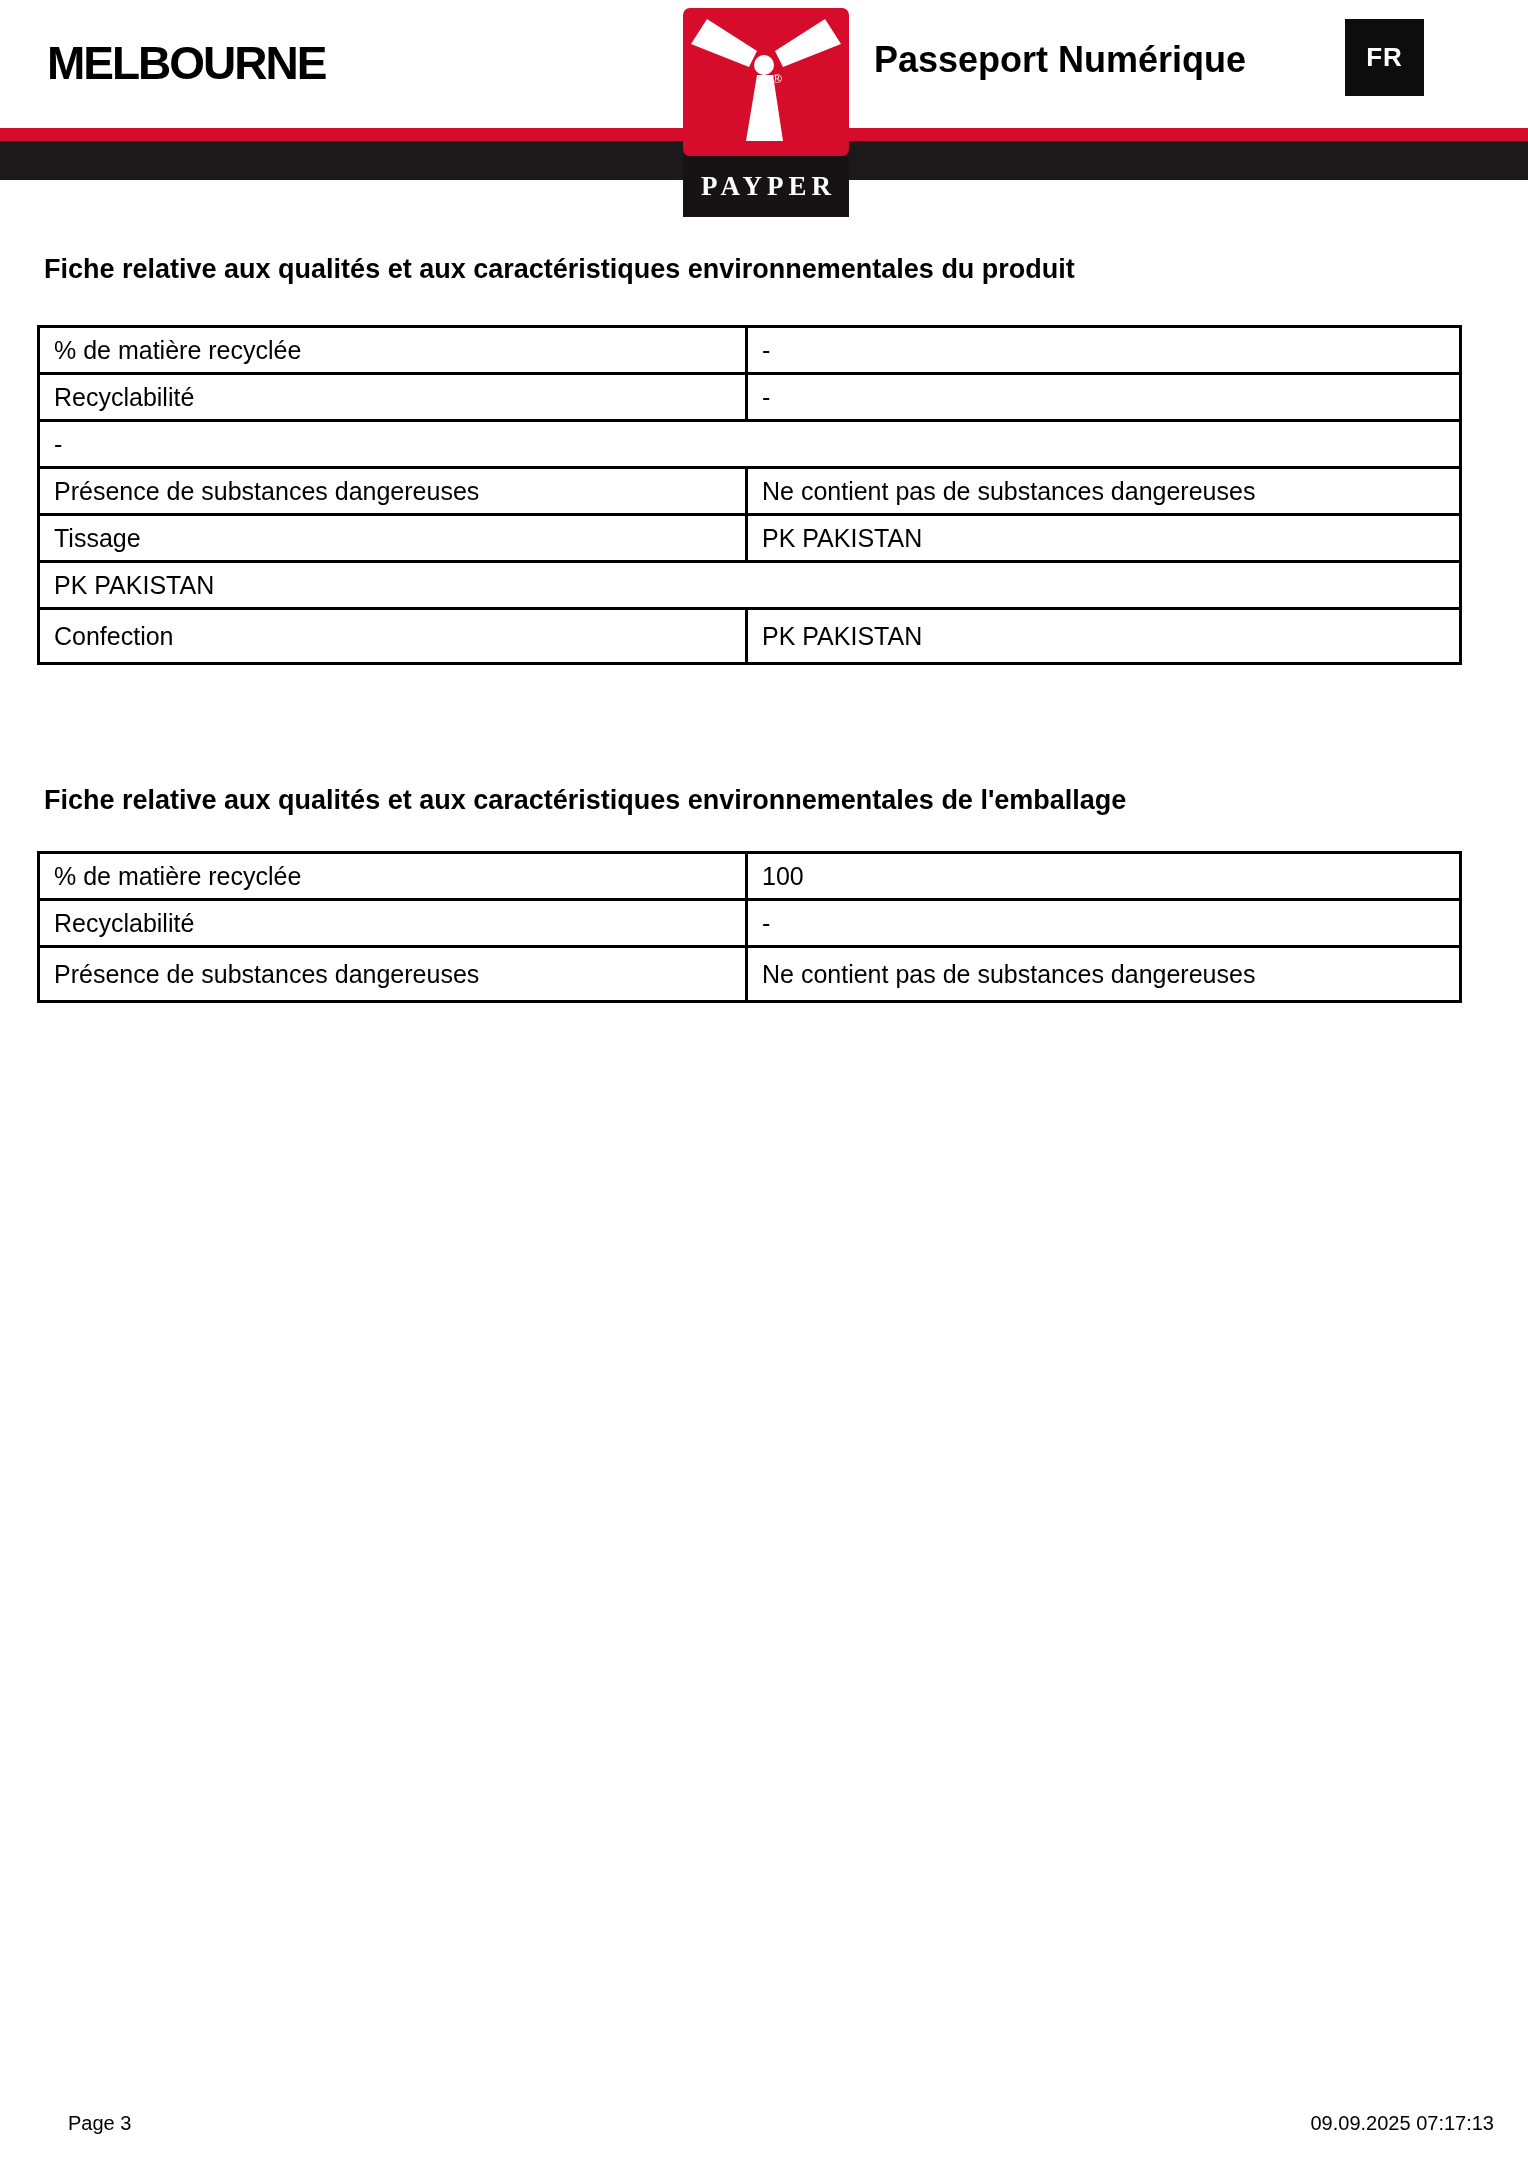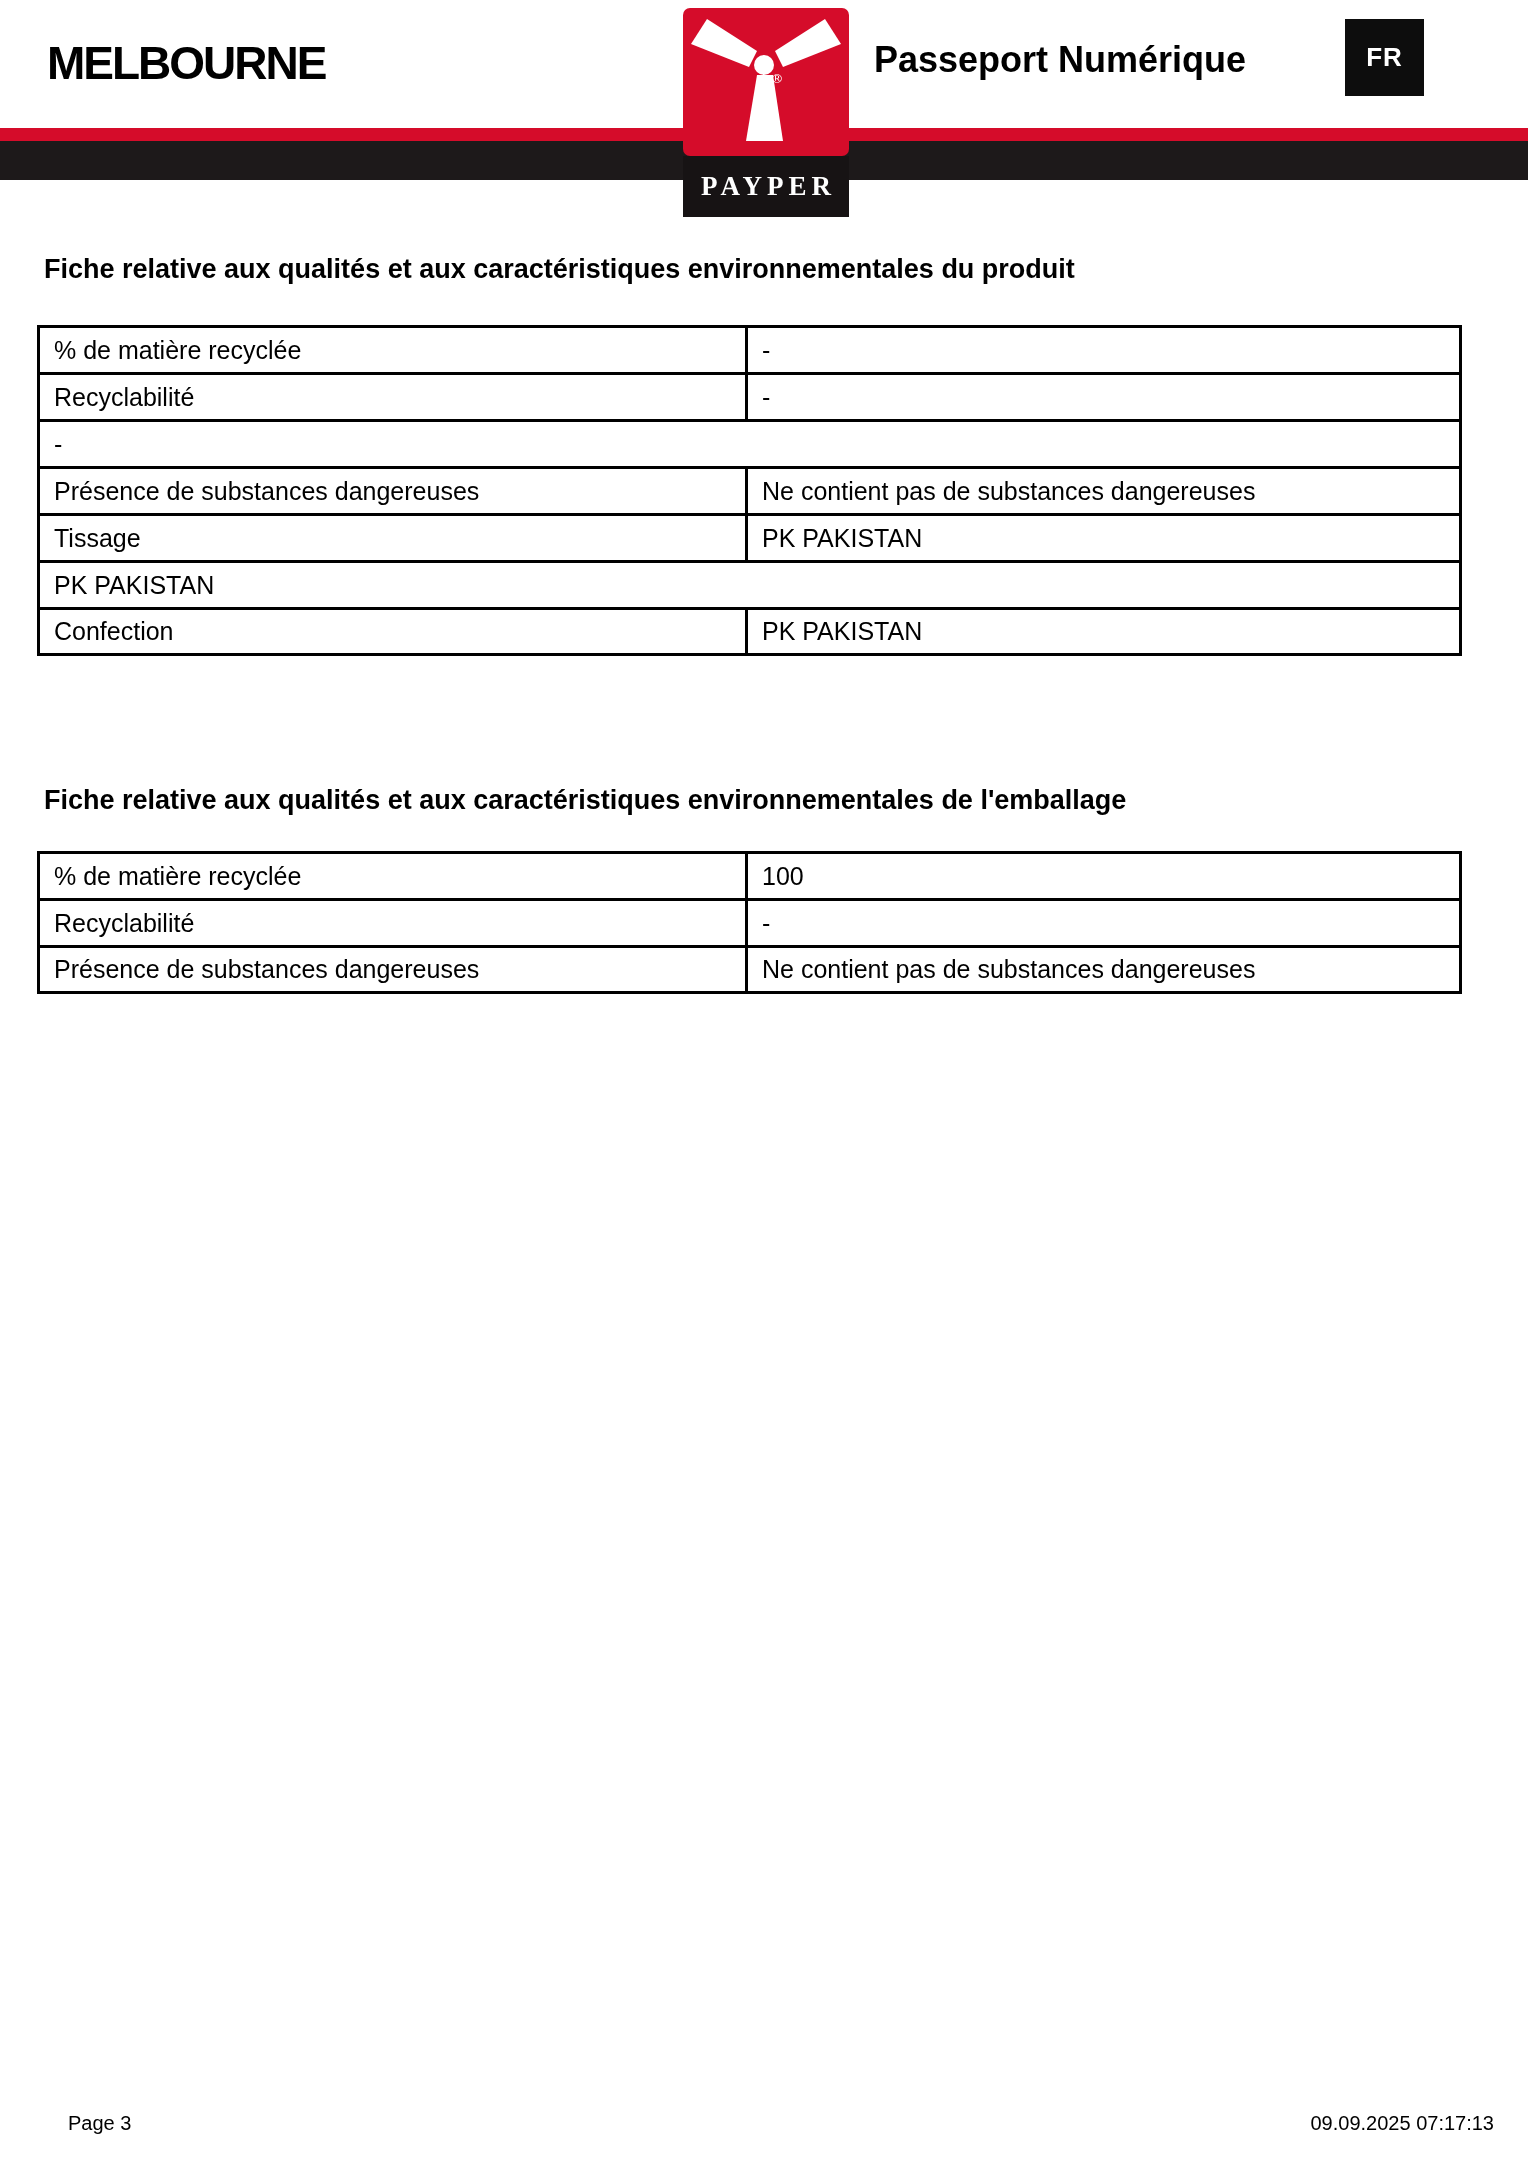--- a/index.html
+++ b/index.html
@@ -104,21 +104,21 @@
     background: #fff;
   }
   .table-product   { top: 325px; }
   .table-packaging { top: 851px; }
 
   .dpp-row {
     display: flex;
     height: 47px;
     border-bottom: 3px solid #000;
   }
-  .dpp-row:last-child { border-bottom: none; height: 43px; }
+  .dpp-row:last-child { border-bottom: none; height: 52px; }
   .dpp-cell {
     display: flex;
     align-items: center;
     font-size: 25px;
     line-height: 1;
     padding-left: 14px;
     overflow: hidden;
     white-space: nowrap;
   }
   .cell-label {

